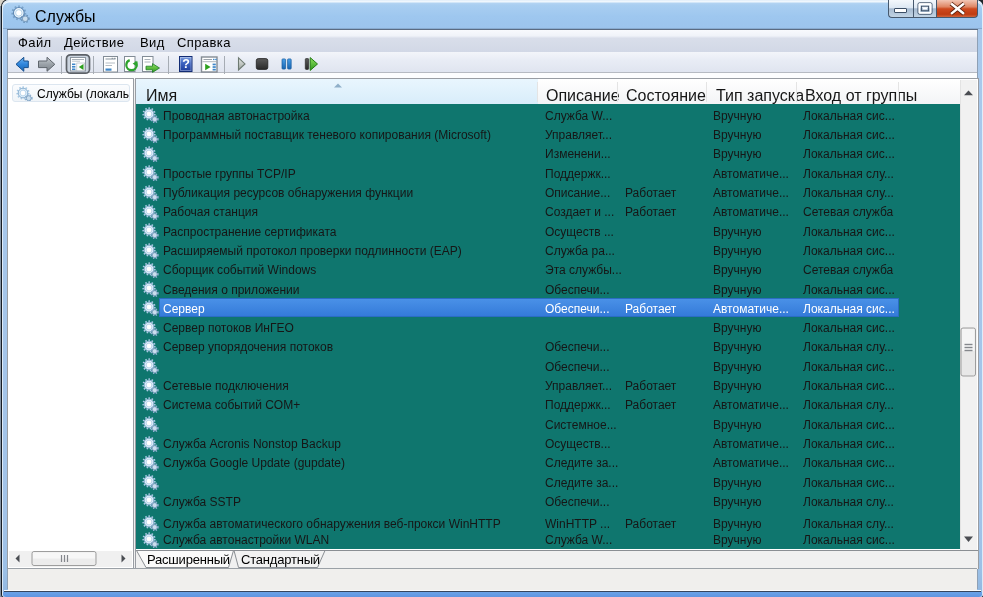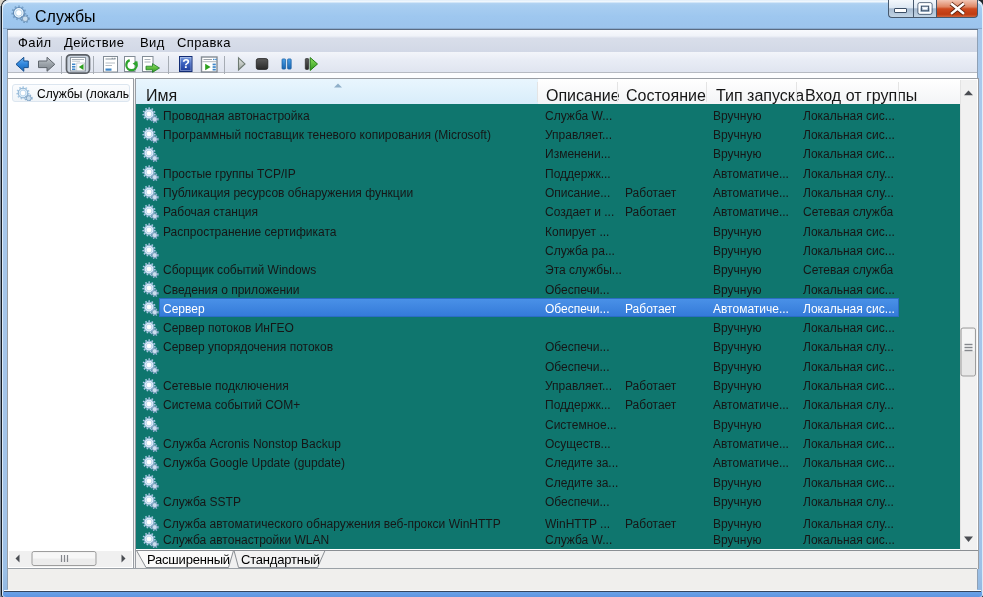--- a/index.html
+++ b/index.html
@@ -319,33 +319,34 @@
           </div>
 <div class="row" style="top:116.00px">
             <svg width="17" height="16" viewBox="0 0 17 16" style="position:absolute;left:6px;top:3px">
               <circle cx="7" cy="7" r="5.7" fill="none" stroke="#a9cae4" stroke-width="1.9" stroke-dasharray="1.5 1.7"></circle>
               <circle cx="7" cy="7" r="4.8" fill="#ddeefa" stroke="#8cb0d0" stroke-width="1"></circle>
               <circle cx="7" cy="7" r="2.9" fill="#ffffff" stroke="#abcce6" stroke-width="0.8"></circle>
               <circle cx="12.7" cy="12.2" r="3.1" fill="none" stroke="#8fb2d2" stroke-width="1.8" stroke-dasharray="1.2 1.35"></circle>
               <circle cx="12.7" cy="12.2" r="2.5" fill="#cadeee" stroke="#7e9fc0" stroke-width="0.9"></circle>
             </svg>
 <div class="c c0">Распространение сертификата</div>
-            <div class="c c1">Копирует ...</div>
+            <div class="c c1">Осуществ ...</div>
             <div class="c c2"></div>
 <div class="c c3">Вручную</div>
             <div class="c c4">Локальная сис...</div>
           </div>
 <div class="row" style="top:135.30px">
             <svg width="17" height="16" viewBox="0 0 17 16" style="position:absolute;left:6px;top:3px">
               <circle cx="7" cy="7" r="5.7" fill="none" stroke="#a9cae4" stroke-width="1.9" stroke-dasharray="1.5 1.7"></circle>
               <circle cx="7" cy="7" r="4.8" fill="#ddeefa" stroke="#8cb0d0" stroke-width="1"></circle>
               <circle cx="7" cy="7" r="2.9" fill="#ffffff" stroke="#abcce6" stroke-width="0.8"></circle>
               <circle cx="12.7" cy="12.2" r="3.1" fill="none" stroke="#8fb2d2" stroke-width="1.8" stroke-dasharray="1.2 1.35"></circle>
               <circle cx="12.7" cy="12.2" r="2.5" fill="#cadeee" stroke="#7e9fc0" stroke-width="0.9"></circle>
             </svg>
+<div class="c c0">Расширяемый протокол проверки подлинности (EAP)</div>
             <div class="c c1">Служба ра...</div>
             <div class="c c2"></div>
 <div class="c c3">Вручную</div>
             <div class="c c4">Локальная сис...</div>
           </div>
 <div class="row" style="top:154.60px">
             <svg width="17" height="16" viewBox="0 0 17 16" style="position:absolute;left:6px;top:3px">
               <circle cx="7" cy="7" r="5.7" fill="none" stroke="#a9cae4" stroke-width="1.9" stroke-dasharray="1.5 1.7"></circle>
               <circle cx="7" cy="7" r="4.8" fill="#ddeefa" stroke="#8cb0d0" stroke-width="1"></circle>
               <circle cx="7" cy="7" r="2.9" fill="#ffffff" stroke="#abcce6" stroke-width="0.8"></circle>

